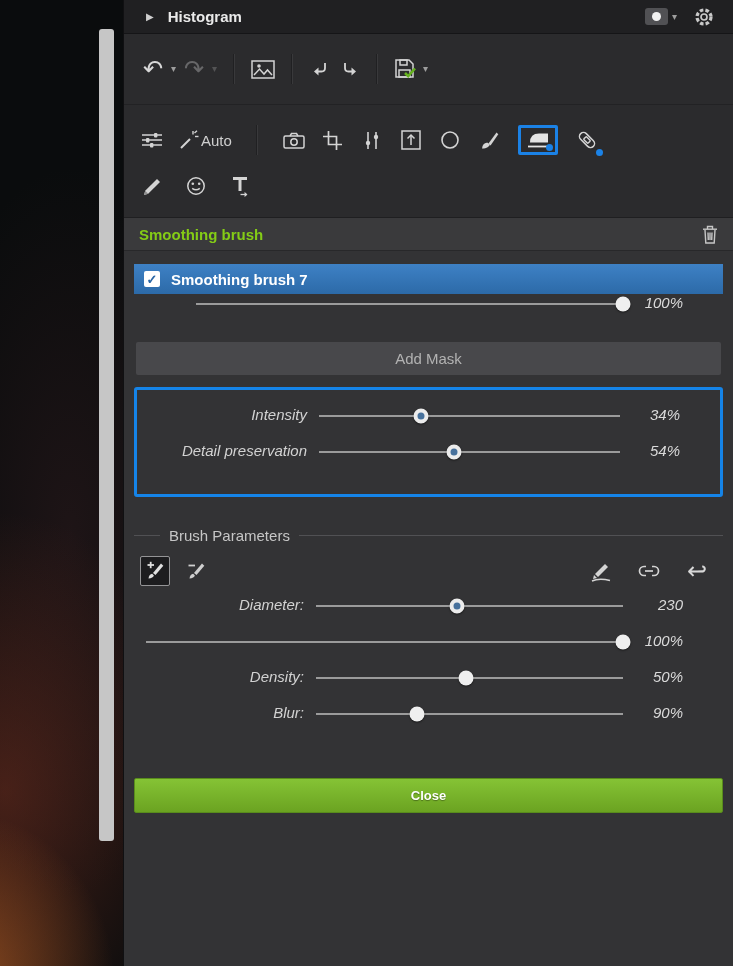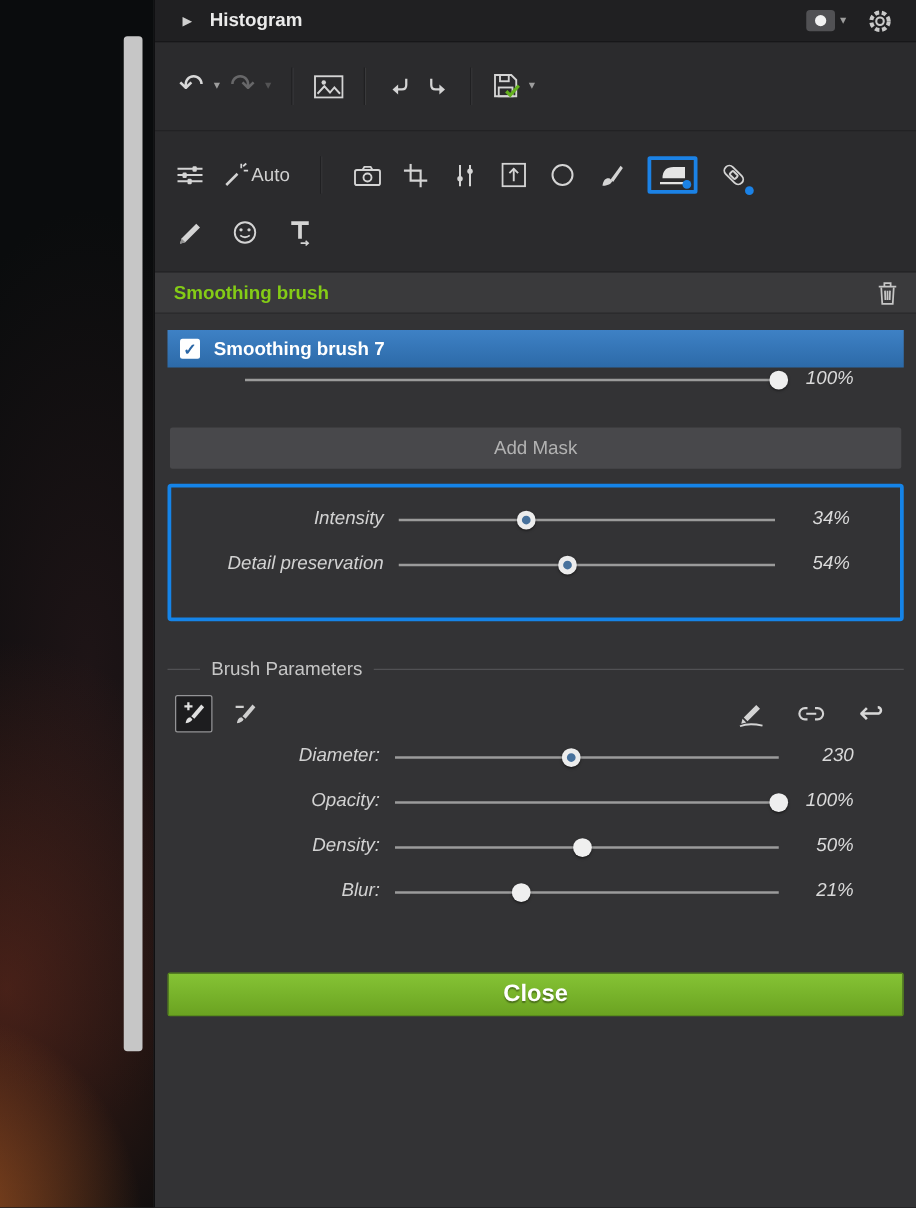--- a/index.html
+++ b/index.html
@@ -84,21 +84,21 @@
 
   .bp-icons{display:flex;align-items:center;margin-top:10px;padding:0 6px;height:34px;}
   .bp-left{display:flex;align-items:center;gap:14px;}
   .bp-right{display:flex;align-items:center;gap:24px;margin-left:auto;padding-right:8px;}
   .tool-box{width:30px;height:30px;border:1px solid #949496;background:#1d1d1f;border-radius:2px;
     display:flex;align-items:center;justify-content:center;box-sizing:border-box;}
 
   .params{margin-top:8px;}
 
   .close-btn{margin-top:38px;height:35px;background:linear-gradient(#85c335,#6ba321);
-    border:1px solid #598c1c;border-radius:2px;color:#fff;font-weight:bold;font-size:19px;
+    border:1px solid #598c1c;border-radius:2px;color:#fff;font-weight:bold;font-size:13px;
     display:flex;align-items:center;justify-content:center;text-shadow:0 1px 1px rgba(0,0,0,.35);
     box-sizing:border-box;cursor:default;}
 
   svg{display:block;}
 </style>
 </head>
 <body>
 
 <div class="stage">
 
@@ -391,39 +391,38 @@
 
       <div class="params">
         <div class="srow">
           <span class="lbl">Diameter:</span>
           <span class="track">
             <span class="handle ring" style="left: 46%;"></span>
           </span>
           <span class="val">230</span>
         </div>
         <div class="srow">
-          <span class="lbl">Opacity:</span>
           <span class="track">
             <span class="handle" style="left: 100%;"></span>
           </span>
           <span class="val">100%</span>
         </div>
         <div class="srow">
           <span class="lbl">Density:</span>
           <span class="track">
             <span class="handle" style="left: 49%;"></span>
           </span>
           <span class="val">50%</span>
         </div>
         <div class="srow">
           <span class="lbl">Blur:</span>
           <span class="track">
             <span class="handle" style="left: 33%;"></span>
           </span>
-          <span class="val">21%</span>
+          <span class="val">90%</span>
         </div>
       </div>
 
       <div class="close-btn">Close</div>
 
     </div>
   </div>
 </div>
 
 </body></html>

